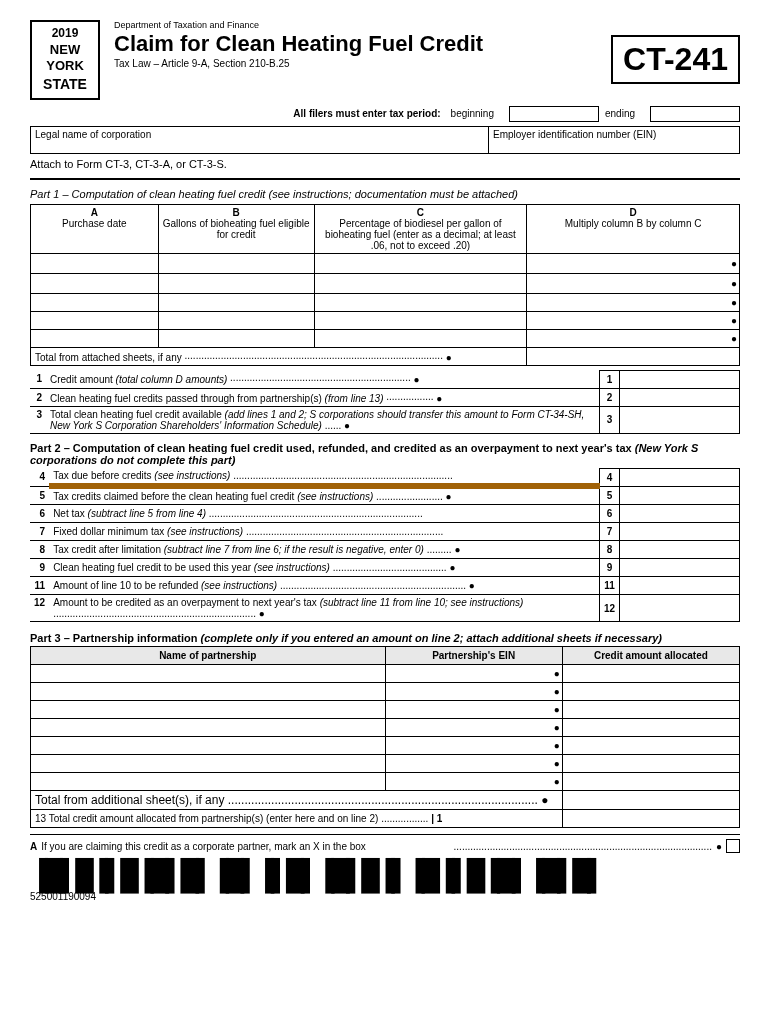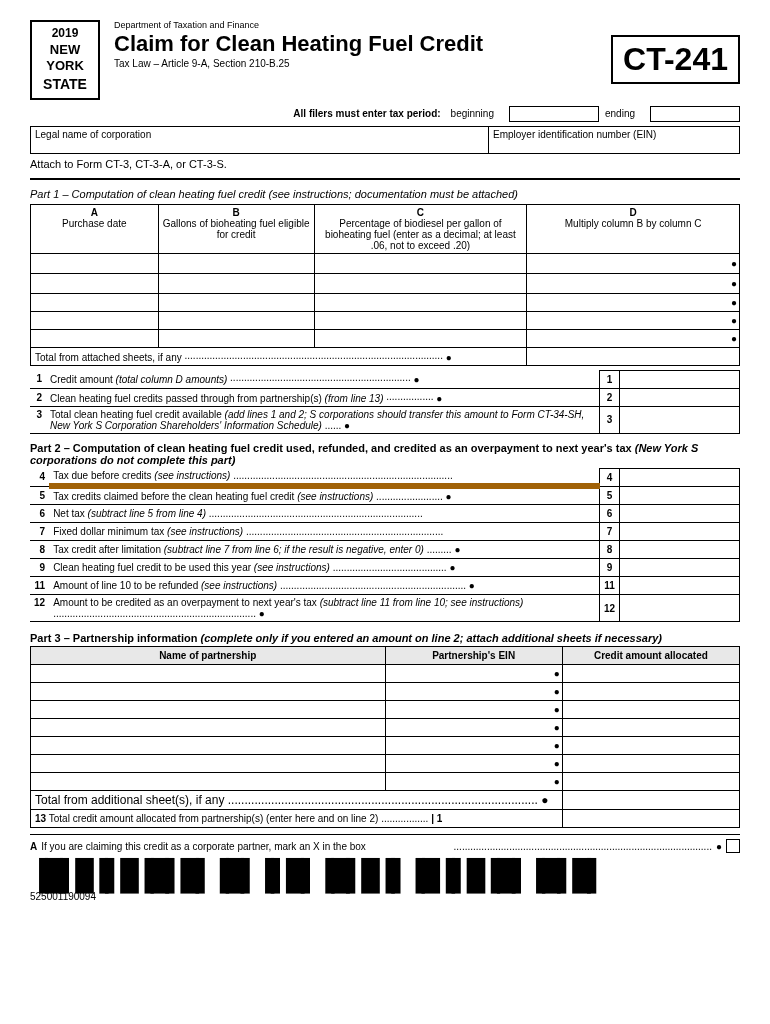--- a/index.html
+++ b/index.html
@@ -465,21 +465,21 @@
       <td colspan="2" style="border:1px solid #000; padding:2px 4px; font-size:12px;">
         <span>Total from additional sheet(s), if any</span>
         <span style="white-space:nowrap;">.............................................................................................</span>
         ●
       </td>
       <td style="border:1px solid #000;"></td>
     </tr>
 
     <tr>
       <td colspan="2" style="border:1px solid #000; padding:2px 4px; font-size:10px;">
-        <span style="font-weight:bold;">13</span>
+        <span style="font-weight:normal;">13</span>
         <span> </span>
         <span>Total credit amount allocated from partnership(s) (enter here and on line 2)</span>
         <span style="white-space:nowrap;">.................</span>
         <span style="font-weight:bold;">| 1</span>
       </td>
       <td style="border:1px solid #000;"></td>
     </tr>
   </tbody>
 </table>
 

